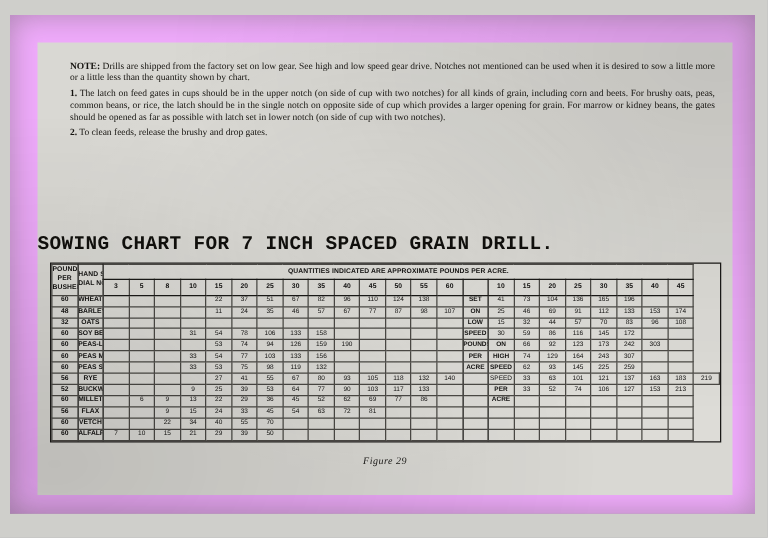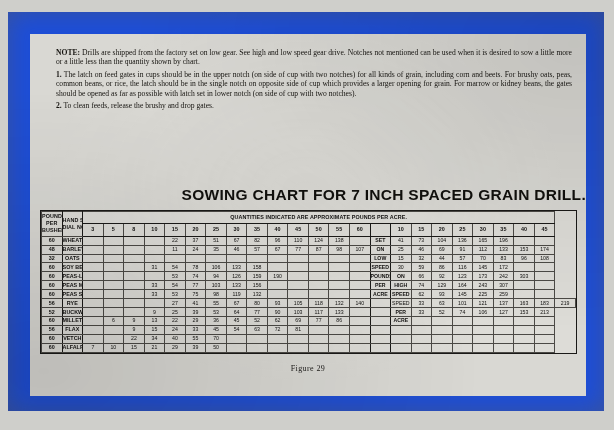--- a/index.html
+++ b/index.html
@@ -15,21 +15,21 @@
     overflow: hidden;
     font-family: "Liberation Sans", sans-serif;
   }
   
   #sheet {
     position: absolute;
     left: 8px;
     top: 12px;
     width: 596px;
     height: 399px;
-    background: #1d4ed8;
+    background: #f0abfc;
     box-shadow: inset 0 0 24px rgba(90,88,84,0.45);
   }
   #paper {
     position: absolute;
     left: 22px;
     top: 22px;
     width: 556px;
     height: 362px;
     background: #d9d8d3;
   }
@@ -49,22 +49,22 @@
     text-indent: 0;
   }
   .note-lead {
     font-weight: bold;
   }
   .hdr {
     position: absolute;
     left: 0;
     top: 152px;
     width: 556px;
-    text-align: right;
-    font-family: Liberation Sans, sans-serif;
+    text-align: left;
+    font-family: Liberation Mono, monospace;
     font-size: 15.5px;
     font-weight: bold;
     letter-spacing: 0.3px;
     color: #100f0c;
   }
   
   .chart {
     position: absolute;
     left: 10px;
     top: 176px;
@@ -135,20 +135,21 @@
   .figure {
     position: absolute;
     left: 0;
     top: 330px;
     width: 556px;
     text-align: center;
     font-family: "Liberation Serif", serif;
     font-size: 8px;
     color: #1a1917;
     letter-spacing: 0.4px;
+    font-style: italic;
   }
   .grain {
     position: absolute;
     inset: 0;
     pointer-events: none;
     background:
       radial-gradient(ellipse at 50% 45%, rgba(255,255,255,0.10), rgba(0,0,0,0) 62%),
       radial-gradient(ellipse at 6% 90%, rgba(0,0,0,0.16), rgba(0,0,0,0) 55%),
       radial-gradient(ellipse at 95% 8%, rgba(0,0,0,0.13), rgba(0,0,0,0) 55%);
     mix-blend-mode: multiply;

